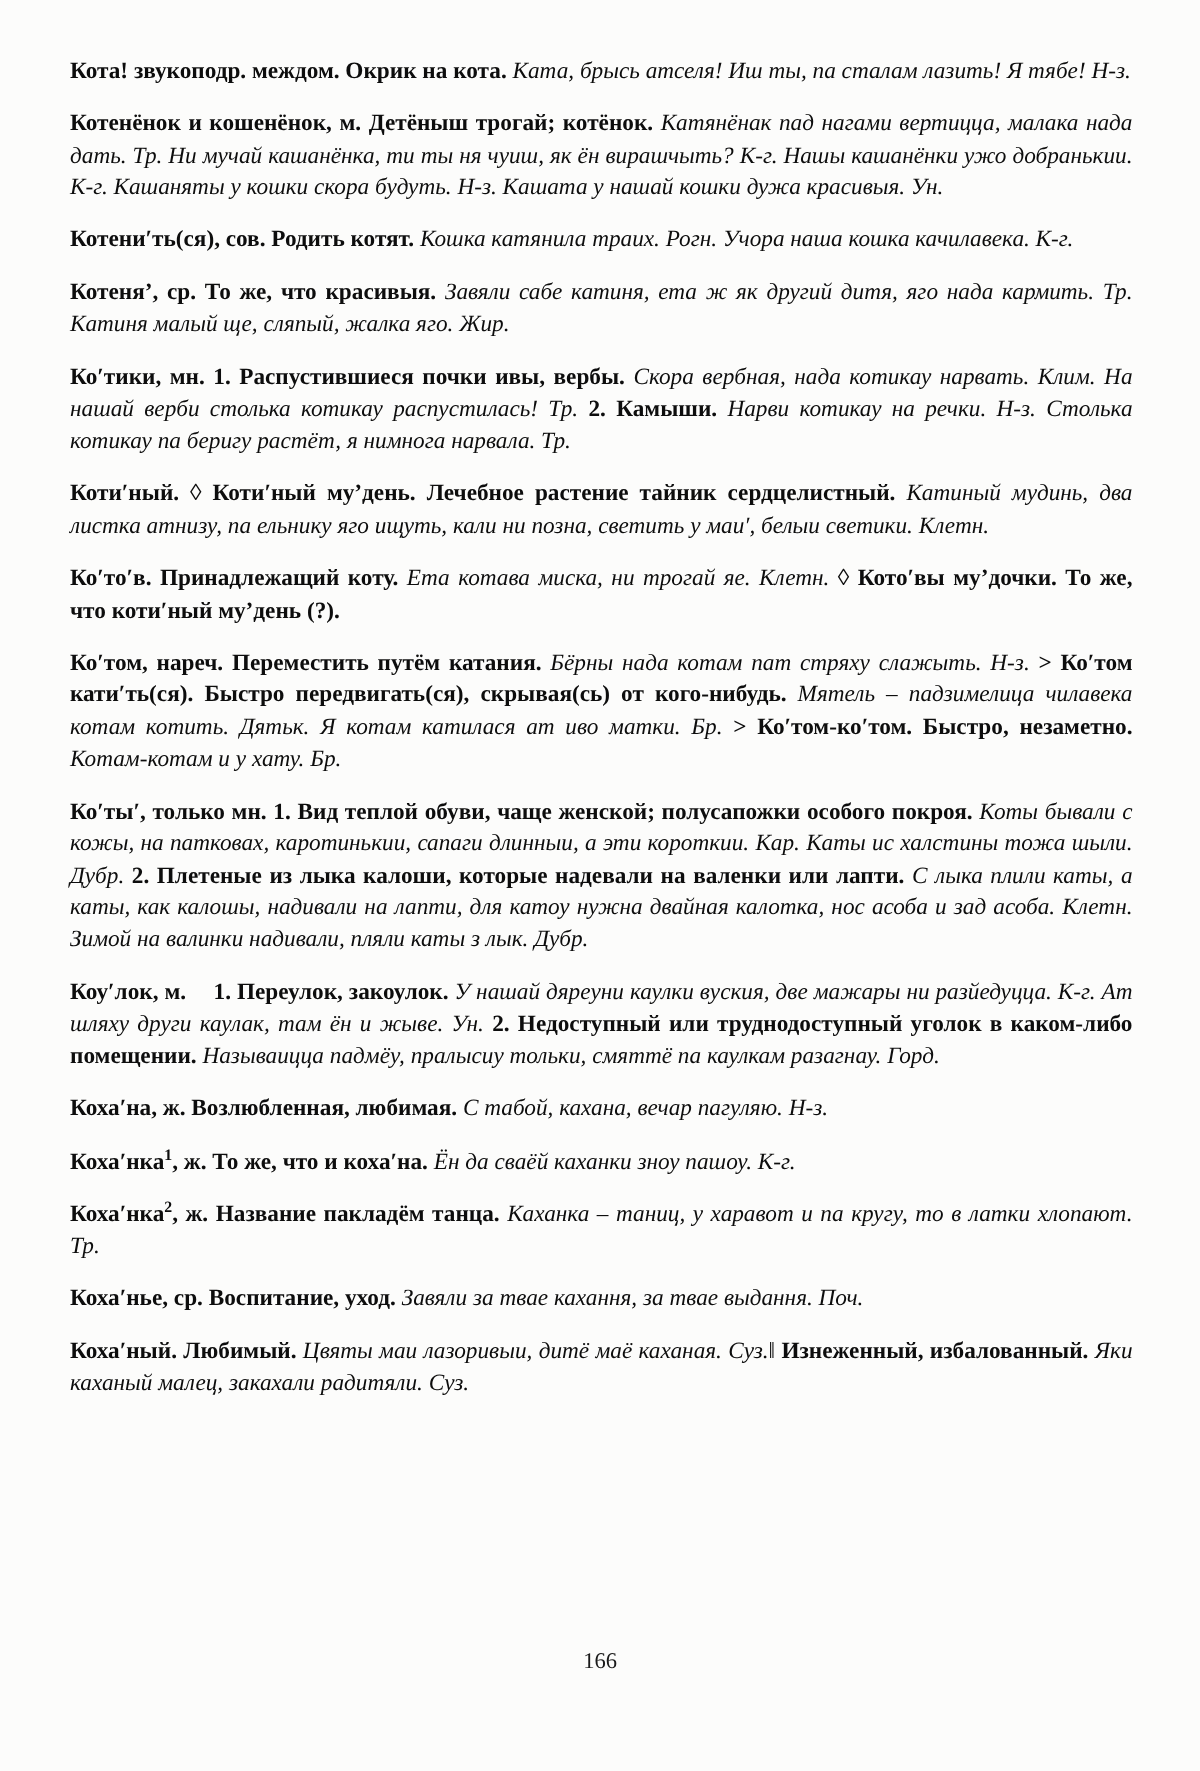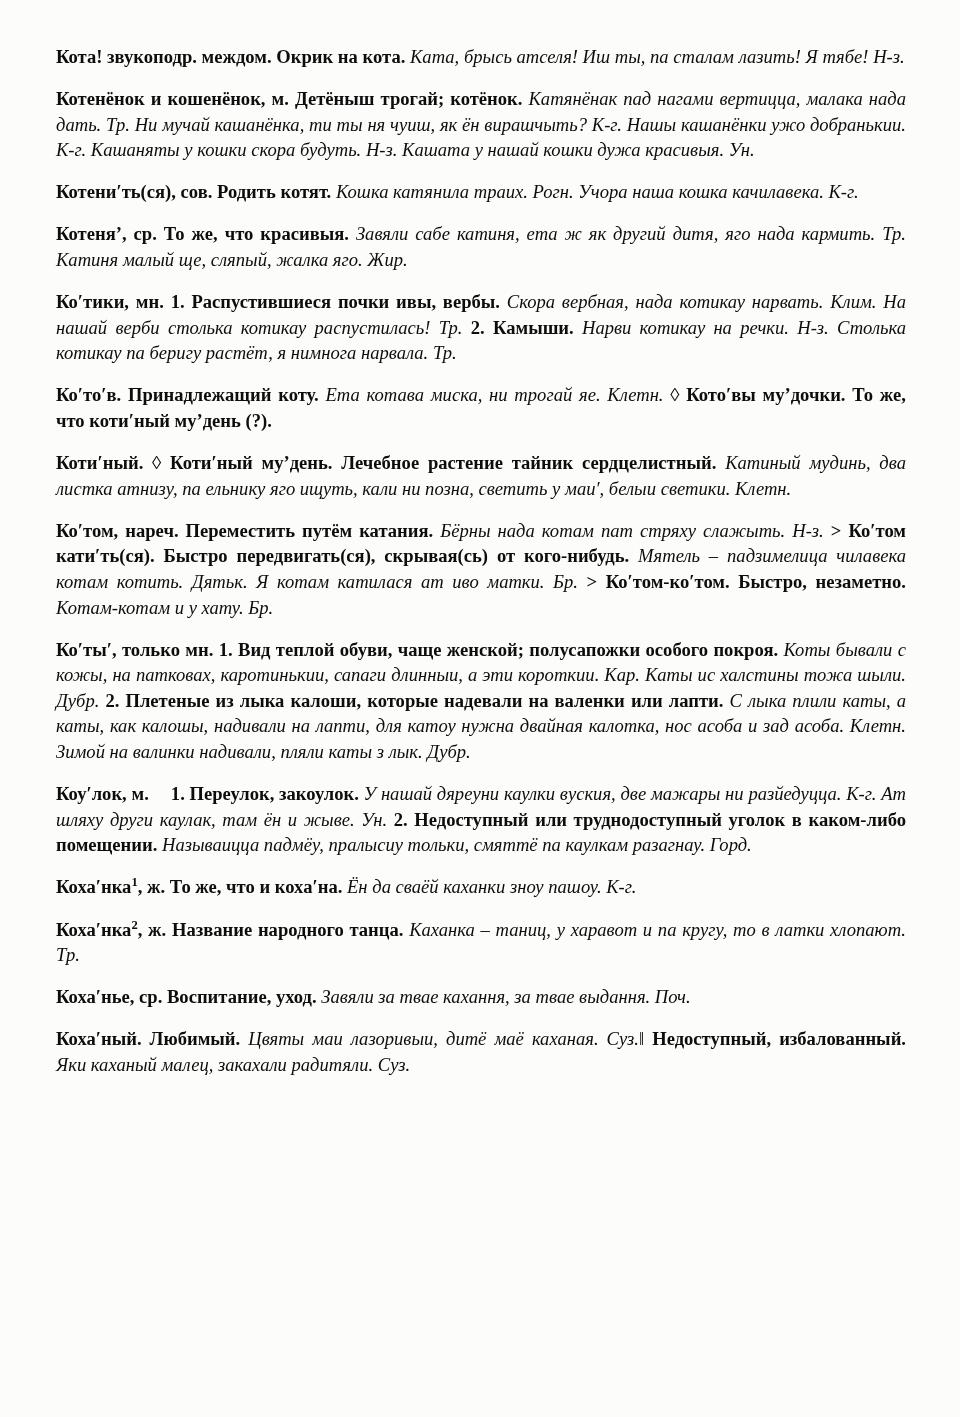--- a/index.html
+++ b/index.html
@@ -72,23 +72,25 @@
 </head>
 <body style="color: rgb(13, 13, 13);">
 
 <div id="page" style="background: rgb(252, 252, 251);">
   <div id="page-body">
       <p class="entry"><span class="def">Кота! звукоподр. междом. Окрик на кота.</span><span class="ex"> Ката, брысь атселя! Иш ты, па сталам лазить! Я тябе! Н-з.</span></p>
       <p class="entry"><span class="def">Котенёнок и кошенёнок, м. Детёныш трогай; котёнок.</span><span class="ex"> Катянёнак пад нагами вертиц­ца, малака нада дать. Тр. Ни мучай кашанёнка, ти ты ня чуиш, як ён вирашчыть? К-г. Нашы кашанёнки ужо добранькии. К-г. Кашаняты у кошки скора будуть. Н-з. Кашата у нашай кошки дужа красивыя. Ун.</span></p>
       <p class="entry"><span class="def">Котени′ть(ся), сов. Родить котят.</span><span class="ex"> Кошка катянила траих. Рогн. Учора наша кошка ка­чилавека. К-г.</span></p>
       <p class="entry"><span class="def">Котеня’, ср. То же, что красивыя.</span><span class="ex"> Завяли сабе катиня, ета ж як другий дитя, яго нада кармить. Тр. Катиня малый ще, сляпый, жалка яго. Жир.</span></p>
       <p class="entry"><span class="def">Ко′тики, мн. 1. Распустившиеся почки ивы, вербы.</span><span class="ex"> Скора вербная, нада котикау нарвать. Клим. На нашай верби столька котикау распустилась! Тр. </span><span class="def">2. Камыши.</span><span class="ex"> Нарви котикау на речки. Н-з. Столька котикау па беригу растёт, я нимнога нарвала. Тр.</span></p>
+      <p class="entry"><span class="def">Коти′ный. ◊ Коти′ный му’день. Лечебное растение тайник сердцелистный.</span><span class="ex"> Катиный мудинь, два листка атнизу, па ельнику яго ищуть, кали ни позна, светить у маи′, белыи светики. Клетн.</span></p>
       <p class="entry"><span class="def">Ко′то′в. Принадлежащий коту.</span><span class="ex"> Ета котава миска, ни трогай яе. Клетн. </span><span class="def">◊ Кото′вы му’дочки. То же, что коти′ный му’день (?).</span></p>
-      <p class="entry"><span class="def">Коти′ный. ◊ Коти′ный му’день. Лечебное растение тайник сердцелистный.</span><span class="ex"> Катиный мудинь, два листка атнизу, па ельнику яго ищуть, кали ни позна, светить у маи′, белыи светики. Клетн.</span></p>
       <p class="entry"><span class="def">Ко′том, нареч. Переместить путём катания.</span><span class="ex"> Бёрны нада котам пат стряху слажыть. Н-з. </span><span class="def">&gt; Ко′том кати′ть(ся). Быстро передвигать(ся), скрывая(сь) от кого-нибудь.</span><span class="ex"> Мятель – падзимелица чилавека котам котить. Дятьк. Я котам катилася ат иво матки. Бр. </span><span class="def">&gt; Ко′том-ко′том. Быстро, незаметно.</span><span class="ex"> Котам-котам и у хату. Бр.</span></p>
       <p class="entry"><span class="def">Ко′ты′, только мн. 1. Вид теплой обуви, чаще женской; полусапожки особого покроя.</span><span class="ex"> Коты бывали с кожы, на патковах, каротинькии, сапаги длинныи, а эти короткии. Кар. Каты ис халстины тожа шыли. Дубр. </span><span class="def">2. Плетеные из лыка калоши, которые надевали на валенки или лапти.</span><span class="ex"> С лыка плили каты, а каты, как калошы, надивали на лапти, для катоу нужна двайная калотка, нос асоба и зад асоба. Клетн. Зимой на валинки надивали, пляли каты з лык. Дубр.</span></p>
       <p class="entry"><span class="def">Коу′лок, м.</span><span class="gap"></span><span class="def">1. Переулок, закоулок.</span><span class="ex"> У нашай дяреуни каулки вуския, две мажары ни разйедуцца. К-г. Ат шляху други каулак, там ён и жыве. Ун. </span><span class="def">2. Недоступный или труднодоступный уголок в каком-либо помещении.</span><span class="ex"> Называицца падмёу, пралысиу тольки, смяттё па каулкам разагнау. Горд.</span></p>
+      <p class="entry"><span class="def">Коха′на, ж. Возлюбленная, любимая.</span><span class="ex"> С табой, кахана, вечар пагуляю. Н-з.</span></p>
       <p class="entry"><span class="def">Коха′нка</span><sup class="sup">1</sup><span class="def">, ж. То же, что и коха′на.</span><span class="ex"> Ён да сваёй каханки зноу пашоу. К-г.</span></p>
-      <p class="entry"><span class="def">Коха′нка</span><sup class="sup">2</sup><span class="def">, ж. Название народного танца.</span><span class="ex"> Каханка – таниц, у харавот и па кругу, то в латки хлопают. Тр.</span></p>
+      <p class="entry"><span class="def">Коха′нка</span><sup class="sup">2</sup><span class="def">, ж. Название пакладём танца.</span><span class="ex"> Каханка – таниц, у харавот и па кругу, то в латки хлопают. Тр.</span></p>
       <p class="entry"><span class="def">Коха′нье, ср. Воспитание, уход.</span><span class="ex"> Завяли за твае кахання, за твае выдання. Поч.</span></p>
-      <p class="entry"><span class="def">Коха′ный. Любимый.</span><span class="ex"> Цвяты маи лазоривыи, дитё маё каханая. Суз.‖ </span><span class="def">Недоступный, избалованный.</span><span class="ex"> Яки каханый малец, закахали радитяли. Суз.</span></p>
+      <p class="entry"><span class="def">Коха′ный. Любимый.</span><span class="ex"> Цвяты маи лазоривыи, дитё маё каханая. Суз.‖ </span><span class="def">Изнеженный, избалованный.</span><span class="ex"> Яки каханый малец, закахали радитяли. Суз.</span></p>
     </div>
+  <div id="folio">166</div>
 </div>
 
 </body></html>

